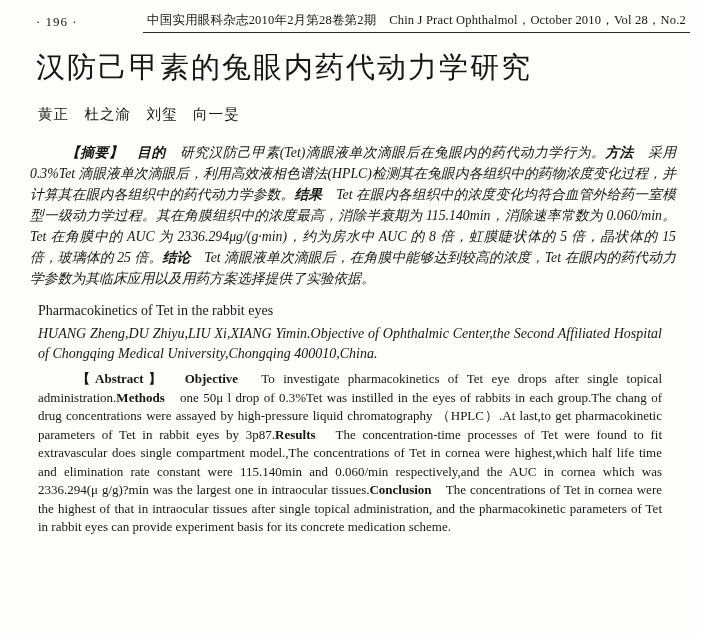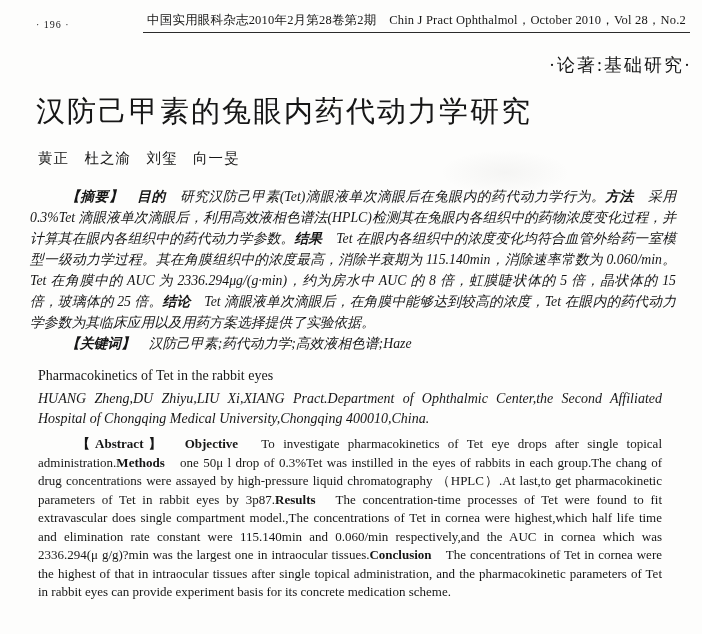--- a/index.html
+++ b/index.html
@@ -13,21 +13,21 @@
     box-sizing:border-box;
   }
   
   .page-header{
     display:flex;
     align-items:flex-end;
     justify-content:space-between;
     padding:12px 12px 0 36px;
   }
   .page-num{
-    font-size:10px;
+    font-size:13px;
     letter-spacing:1px;
     white-space:nowrap;
     padding-bottom:3px;
   }
   .journal-ref{
     font-size:12.5px;
     letter-spacing:0.2px;
     white-space:nowrap;
     border-bottom:1.5px solid #2b2b2b;
     padding:0 4px 3px 4px;
@@ -108,32 +108,30 @@
 </head>
 <body>
 
 <div class="page">
 
   <div class="page-header">
     <span class="page-num">· 196 ·</span>
     <span class="journal-ref">中国实用眼科杂志2010年2月第28卷第2期　Chin J Pract Ophthalmol，October 2010，Vol 28，No.2</span>
   </div>
 
-  <div class="section-label">·论著:基础研究·</div>
 
   <h1 class="title-cn">汉防己甲素的兔眼内药代动力学研究</h1>
 
   <div class="authors-cn">黄正　杜之渝　刘玺　向一旻</div>
 
   <div class="abstract-cn">
     <p class="indent"><span class="bold">【摘要】　</span><span class="bold">目的　</span><span>研究汉防己甲素(Tet)滴眼液单次滴眼后在兔眼内的药代动力学行为。</span><span class="bold">方法　</span><span>采用0.3%Tet 滴眼液单次滴眼后，利用高效液相色谱法(HPLC)检测其在兔眼内各组织中的药物浓度变化过程，并计算其在眼内各组织中的药代动力学参数。</span><span class="bold">结果　</span><span>Tet 在眼内各组织中的浓度变化均符合血管外给药一室模型一级动力学过程。其在角膜组织中的浓度最高，消除半衰期为 115.140min，消除速率常数为 0.060/min。Tet 在角膜中的 AUC 为 2336.294μg/(g·min)，约为房水中 AUC 的 8 倍，虹膜睫状体的 5 倍，晶状体的 15 倍，玻璃体的 25 倍。</span><span class="bold">结论　</span><span>Tet 滴眼液单次滴眼后，在角膜中能够达到较高的浓度，Tet 在眼内的药代动力学参数为其临床应用以及用药方案选择提供了实验依据。</span></p>
-    <p class="indent"><span class="bold">【关键词】　</span><span>汉防己甲素;药代动力学;高效液相色谱;Haze</span></p>
   </div>
 
   <div class="en-block">
     <p class="title-en">Pharmacokinetics of Tet in the rabbit eyes</p>
-    <p class="affiliation-en">HUANG Zheng,DU Zhiyu,LIU Xi,XIANG Pract.Department of Ophthalmic Center,the Second Affiliated Hospital of Chongqing Medical University,Chongqing 400010,China.</p>
+    <p class="affiliation-en">HUANG Zheng,DU Zhiyu,LIU Xi,XIANG Yimin.Objective of Ophthalmic Center,the Second Affiliated Hospital of Chongqing Medical University,Chongqing 400010,China.</p>
     <p class="abstract-en"><span class="bold">【Abstract】　</span><span class="bold">Objective　</span><span>To investigate pharmacokinetics of Tet eye drops after single topical administration.</span><span class="bold">Methods　</span><span>one 50μ l drop of 0.3%Tet was instilled in the eyes of rabbits in each group.The chang of drug concentrations were assayed by high-pressure liquid chromatography （HPLC）.At last,to get pharmacokinetic parameters of Tet in rabbit eyes by 3p87.</span><span class="bold">Results　</span><span>The concentration-time processes of Tet were found to fit extravascular does single compartment model.,The concentrations of Tet in cornea were highest,which half life time and elimination rate constant were 115.140min and 0.060/min respectively,and the AUC in cornea which was 2336.294(μ g/g)?min was the largest one in intraocular tissues.</span><span class="bold">Conclusion　</span><span>The concentrations of Tet in cornea were the highest of that in intraocular tissues after single topical administration, and the pharmacokinetic parameters of Tet in rabbit eyes can provide experiment basis for its concrete medication scheme.</span></p>
   </div>
 
   <div class="smudge"></div>
 
 </div>
 
 </body></html>

